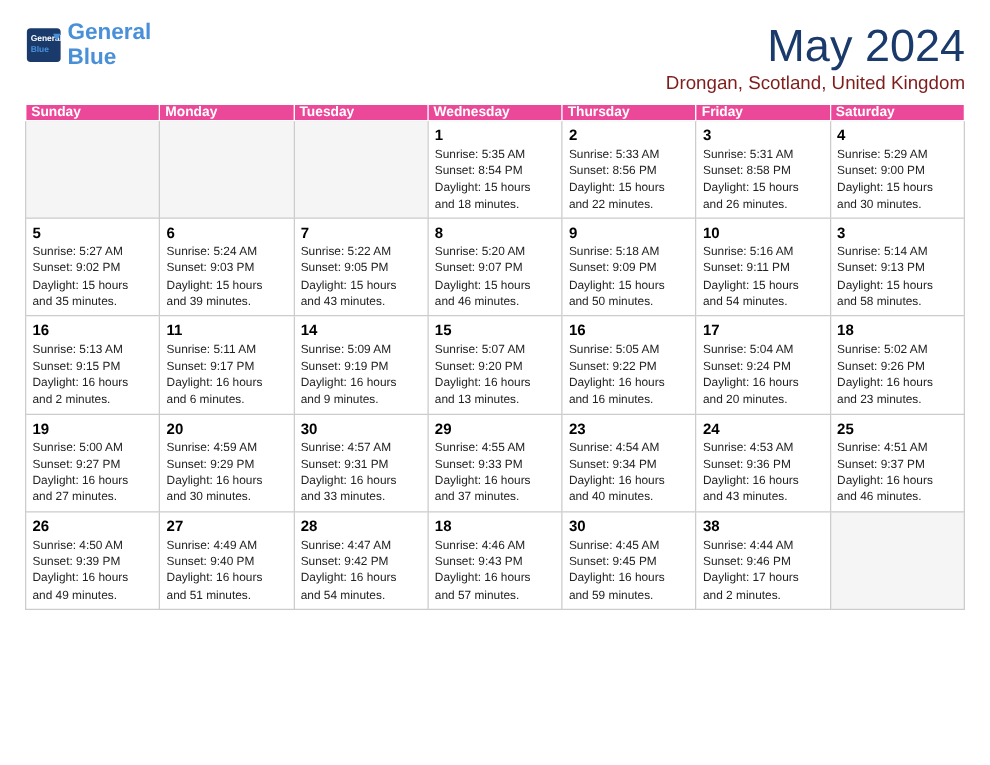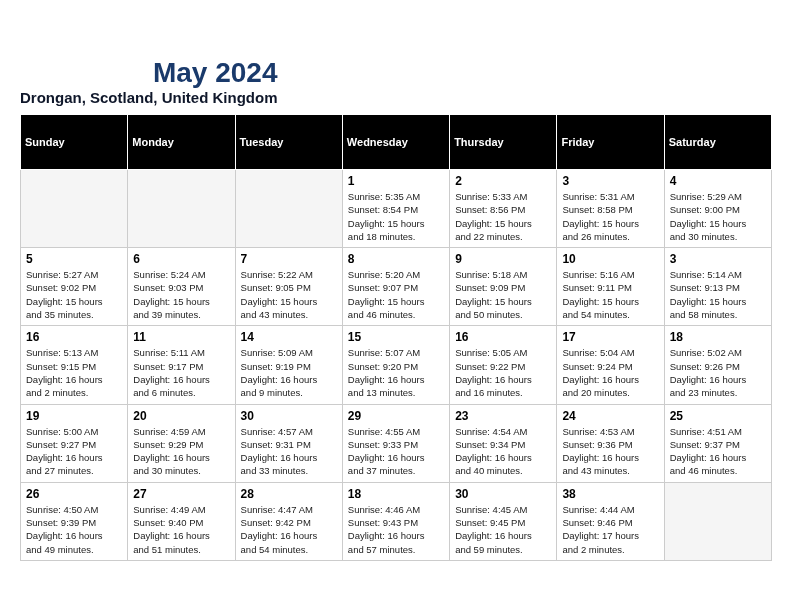--- a/index.html
+++ b/index.html
@@ -27,39 +27,38 @@
       color: #1a3a6b;
       line-height: 1.1;
     }
     .logo-text span { color: #4a90d9; }
     .logo-icon {
       width: 30px;
       height: 30px;
     }
     .title-block { text-align: right; }
     .calendar-title {
-      font-size: 28px;
-      font-weight: bold;
+      font-size: 36px;
+      font-weight: normal;
       color: #1a3a6b;
-      margin-top: 41px;
     }
     .calendar-subtitle {
       font-size: 15px;
-      color: #0f172a;
-      font-weight: bold;
+      color: #7f1d1d;
+      font-weight: normal;
     }
     table {
       width: 100%;
       border-collapse: collapse;
       font-size: 10px;
     }
     thead th {
-      background-color: #000000;
+      background-color: #ec4899;
       color: #fff;
-      padding: 21px 4px;
+      padding: 0 4px;
       text-align: left;
       font-size: 11px;
       border: 1px solid #fff;
     }
     td {
       border: 1px solid #ccc;
       vertical-align: top;
       padding: 4px 5px;
       width: 14.28%;
       min-height: 80px;
@@ -76,20 +75,34 @@
     .day-info {
       color: #222;
       line-height: 1.4;
       font-size: 9.5px;
     }
   </style>
 </head>
 <body>
 
 <div class="header">
+  <div class="logo">
+    <svg class="logo-icon" viewBox="0 0 40 40">
+      <rect x="2" y="2" width="36" height="36" rx="4" fill="#1a3a6b"></rect>
+      <text x="6" y="16" font-size="9" fill="white" font-family="Arial" font-weight="bold">General</text>
+      <text x="6" y="27" font-size="9" fill="#4a90d9" font-family="Arial" font-weight="bold">Blue</text>
+      <polygon points="30,8 38,8 34,16" fill="#4a90d9"></polygon>
+    </svg>
+    <div>
+      <div class="logo-text">
+        <span>General</span><br>
+        <span style="color:#4a90d9;">Blue</span>
+      </div>
+    </div>
+  </div>
   <div class="title-block">
     <div class="calendar-title">May 2024</div>
     <div class="calendar-subtitle">Drongan, Scotland, United Kingdom</div>
   </div>
 </div>
 
 <table>
   <thead>
     <tr id="days-header-row">
     <th>Sunday</th>

